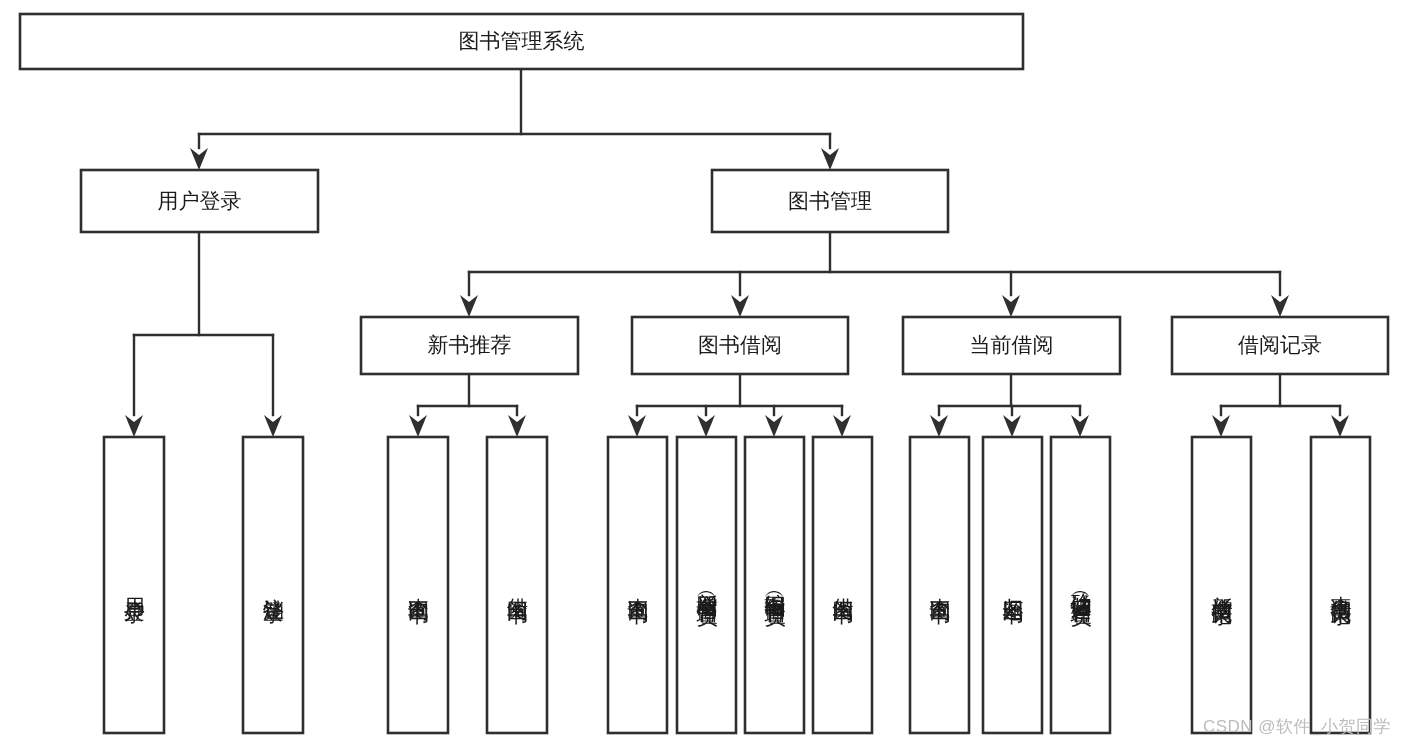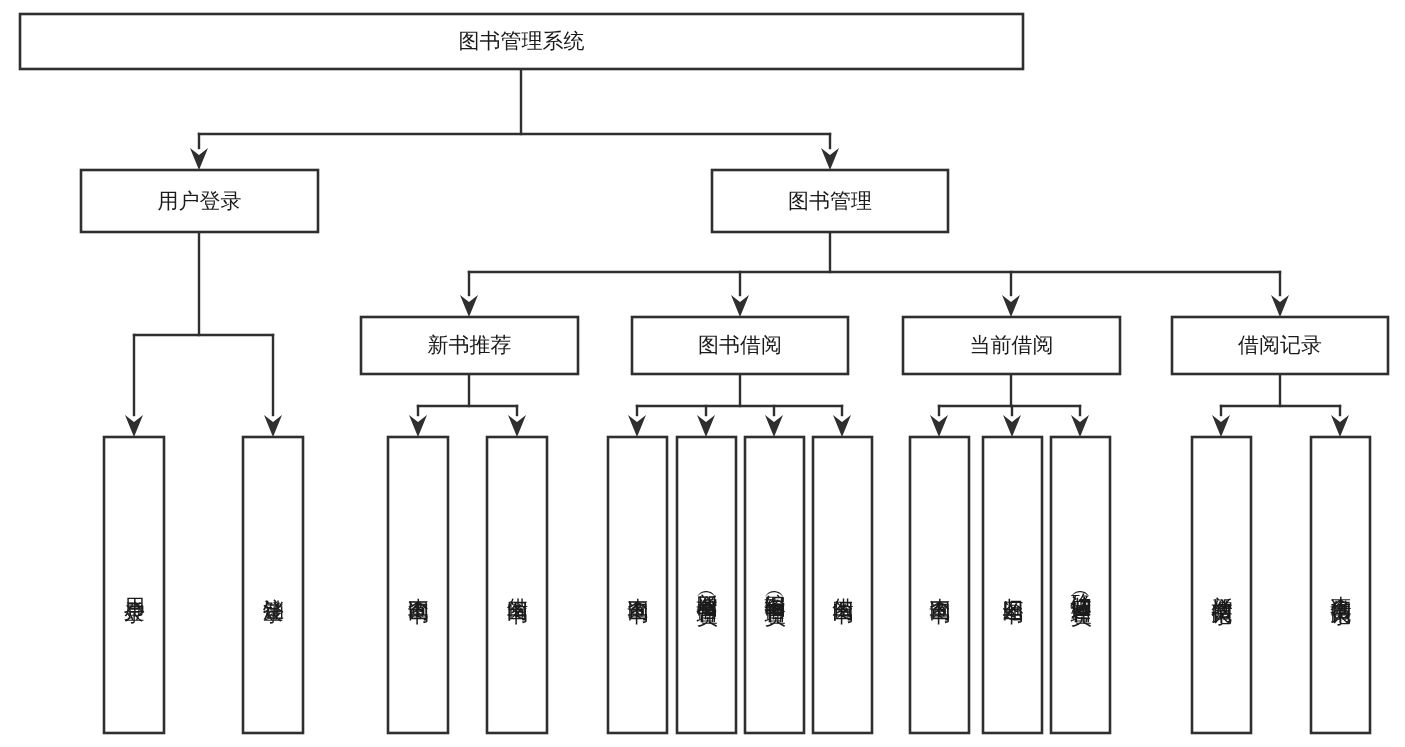--- a/index.html
+++ b/index.html
@@ -207,13 +207,14 @@
         <div class="leaf-label">确认归还（管理员）</div>
       </div>
       <div class="leaf-label-wrap" style="left: 1192px; top: 437px; width: 59px; height: 296px;">
         <div class="leaf-label">新增借阅记录</div>
       </div>
       <div class="leaf-label-wrap" style="left: 1311px; top: 437px; width: 59px; height: 296px;">
         <div class="leaf-label">查询借阅记录</div>
       </div>
     </div>
 
+  <div id="watermark">CSDN @软件_小贺同学</div>
 </div>
 
 </body></html>

